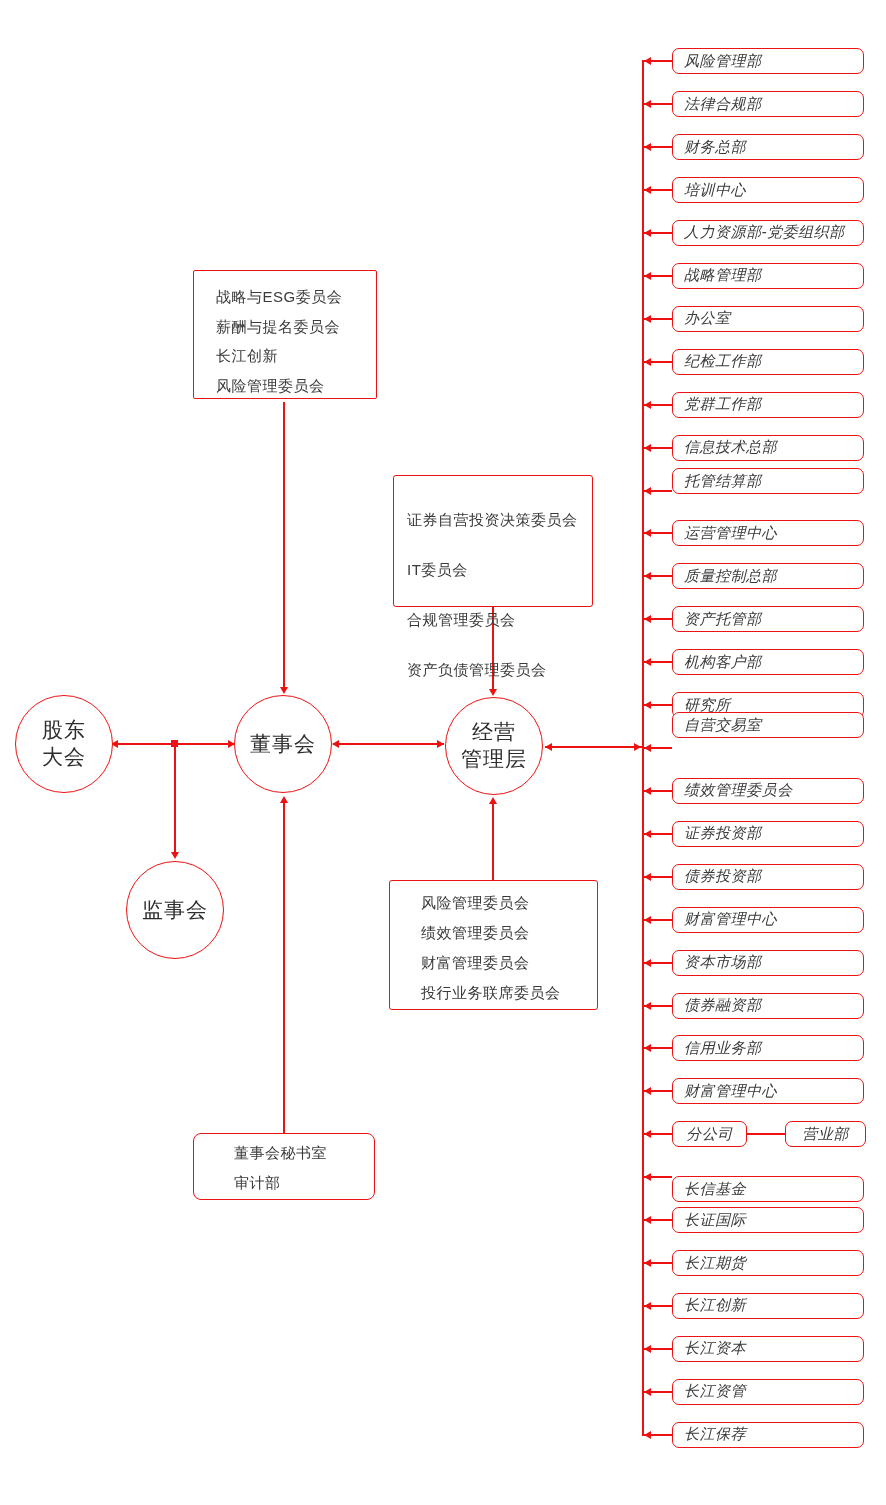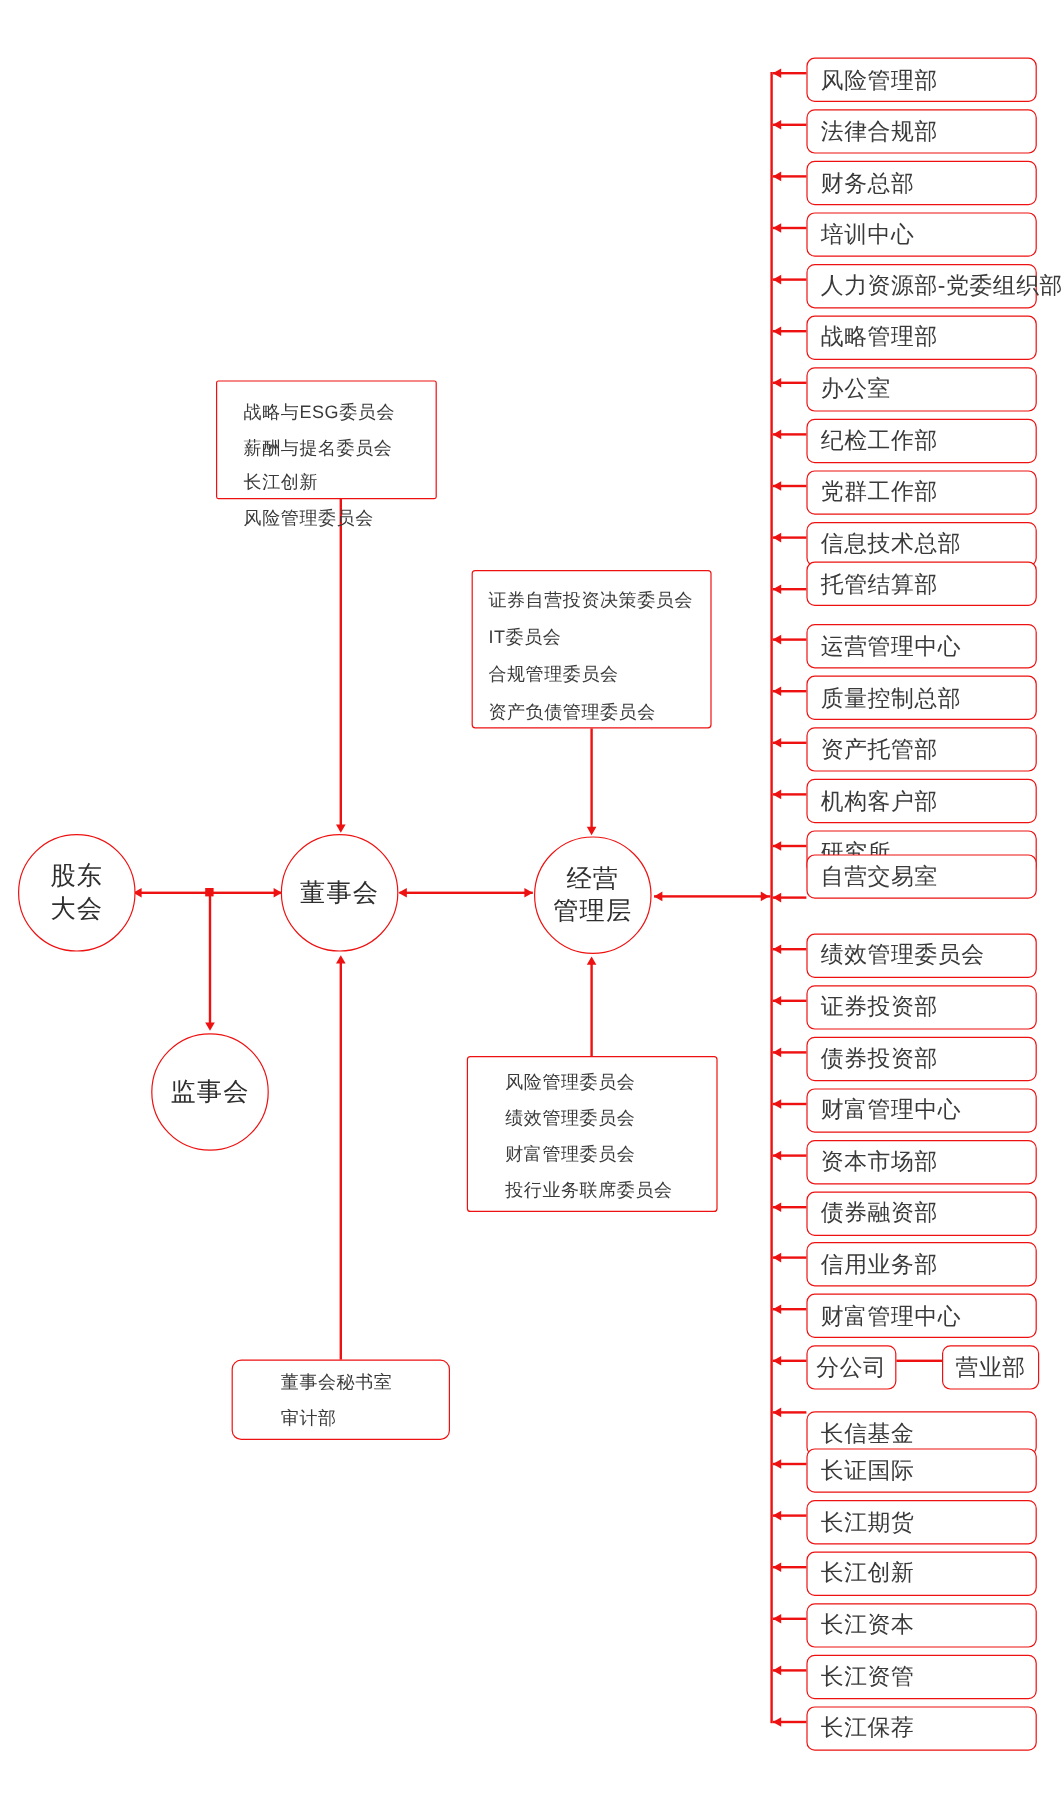--- a/index.html
+++ b/index.html
@@ -28,34 +28,34 @@
     text-align:center; font-family:"DejaVu Serif","Liberation Serif",serif;
     font-size:21px; line-height:27px; letter-spacing:1px; color:#2e2e2e; white-space:pre-line;
   }
 
   
   .panel{
     position:absolute; border:1.5px solid var(--accent); background:#fff;
     font-size:15px; color:var(--text);
   }
   .panel .pline{ letter-spacing:0.5px; }
-  #panel-board-committees{ left:180px; top:270px; width:184px; height:99px; border-radius:2px; padding:11px 0 0 22px;margin-top:47px; }
+  #panel-board-committees{ left:193px; top:270px; width:184px; height:129px; border-radius:2px; padding:11px 0 0 22px; }
   #panel-board-committees .pline{ line-height:29.5px; }
   #panel-mc-top{ left:393px; top:475px; width:200px; height:132px; border-radius:3px; padding:9px 0 0 13px; }
-  #panel-mc-top .pline{ line-height:31px; }
+  #panel-mc-top .pline{ line-height:31px;margin-top:19px; }
   #panel-mc-bottom{ left:389px; top:880px; width:209px; height:130px; border-radius:3px; padding:7px 0 0 31px; }
   #panel-mc-bottom .pline{ line-height:30px; }
   #panel-secretary{ left:193px; top:1133px; width:182px; height:67px; border-radius:8px; padding:4px 0 0 40px; }
   #panel-secretary .pline{ line-height:30px; }
 
   
   .dept{
-    position:absolute; height:37px; border:1.5px solid var(--accent); border-radius:7px;
+    position:absolute; height:26px; border:1.5px solid var(--accent); border-radius:7px;
     background:#fff; display:flex; align-items:center; padding-left:11px;
-    font-size:19px; letter-spacing:0.5px; color:var(--text); white-space:nowrap;
+    font-size:15px; letter-spacing:0.5px; color:var(--text); white-space:nowrap;font-style:italic;
   }
   .dept.ctr{ justify-content:center; padding-left:0; }
 </style>
 </head>
 <body>
 
 <div id="canvas">
 
   <div class="hline" style="left:113px;top:743px;width:121px"></div>
   <div class="tri l" style="left:111px;top:740px"></div>

